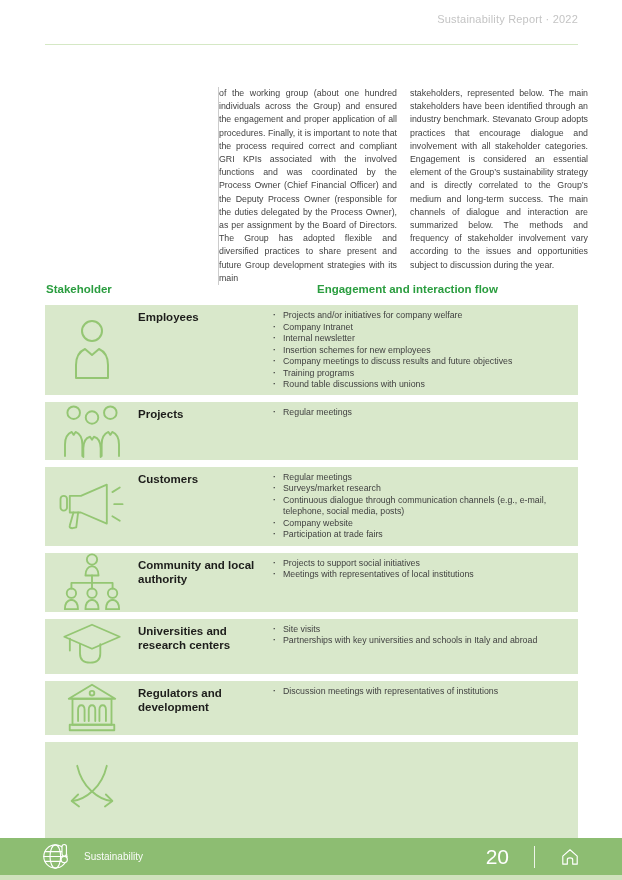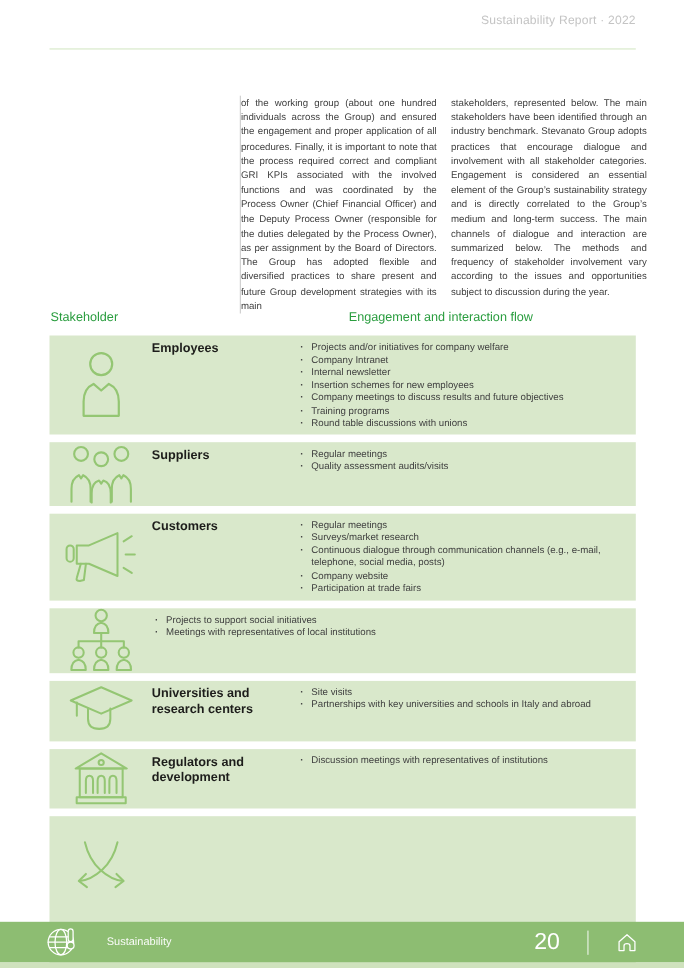--- a/index.html
+++ b/index.html
@@ -20,21 +20,21 @@
     display:flex; gap:13px;
     border-left:1px solid #cccccc; 
   }
   .intro .col {
     width:178px; font-size:8.8px; line-height:13.2px;
     text-align:justify; color:#3f3f3f;
   }
 
   
   .tbl-headers { position:absolute; top:283px; left:45px; width:533px; height:18px; }
-  .tbl-headers .h { position:absolute; top:0; font-size:11.5px; font-weight:normal; color:#2a9d3f; }
+  .tbl-headers .h { position:absolute; top:0; font-size:11.5px; font-weight:bold; color:#2a9d3f; }
   .tbl-headers .h1 { left:1px; }
   .tbl-headers .h2 { left:225px;padding-left:47px; }
 
   
   .tbl { position:absolute; top:305px; left:45px; width:533px; border-bottom:8px solid #ef4444; }
   .row { display:flex; background:#d9e8cb; margin-bottom:7px; }
   .row:last-child { margin-bottom:0;flex-direction:column; }
   .rh-0{min-height:86px}.rh-1{min-height:58px}.rh-2{min-height:79px}
   .rh-3{min-height:59px}.rh-4{min-height:55px}.rh-5{min-height:54px}.rh-6{min-height:57px}
   .cell-icon  { width:93px; flex:0 0 93px; display:flex; align-items:center; justify-content:center; }
@@ -44,21 +44,21 @@
   .item::before { content:"·"; position:absolute; left:3px; top:0; font-weight:bold; color:#3f3f3f; }
 
   .icon svg { display:block; }
   .icon path, .icon circle, .icon rect, .icon ellipse {
     fill:none; stroke:#94c673; stroke-width:2; stroke-linecap:round; stroke-linejoin:round;
   }
 
   
   .footer { position:absolute; left:0; top:838px; width:622px; height:37px; background:#8dbd72; }
   .footer-strip { position:absolute; left:0; top:875px; width:622px; height:5px; background:#cfe2bd; }
-  .footer-left { position:absolute; left:42px; top:3px; display:flex; align-items:center; gap:23px; height:31px; }
+  .footer-left { position:absolute; left:42px; top:3px; display:flex; align-items:center; gap:10px; height:31px; }
   .footer-left .label { font-size:10px; color:rgba(255,255,255,.95); }
   .footer-right { position:absolute; right:42px; top:0; height:37px; display:flex; align-items:center; gap:25px; }
   .page-num { font-size:21px; color:#ffffff; font-weight:400; }
   .vsep { width:1px; height:22px; background:rgba(255,255,255,.85); }
   .wicon svg { display:block; }
   .wicon path, .wicon circle, .wicon rect, .wicon ellipse {
     fill:none; stroke:#ffffff; stroke-width:1.3; stroke-linecap:round; stroke-linejoin:round;
   }
 </style>
 </head>
@@ -104,24 +104,23 @@
       <div class="cell-icon icon">
         <svg width="62" height="54" viewBox="0 0 64 56">
           <circle cx="13" cy="9" r="6.5"></circle>
           <path d="M4 54 V42 Q4 32 11 29 L13 32 L15 29 Q22 32 22 42 V54"></path>
           <circle cx="51" cy="9" r="6.5"></circle>
           <path d="M42 54 V42 Q42 32 49 29 L51 32 L53 29 Q60 32 60 42 V54"></path>
           <circle cx="32" cy="14" r="6.5"></circle>
           <path d="M23 55 V46 Q23 36 30 34 L32 37 L34 34 Q41 36 41 46 V55"></path>
         </svg>
       </div>
-      <div class="cell-label">Suppliers</div>
+      <div class="cell-label">Projects</div>
       <div class="cell-items">
         <div class="item">Regular meetings</div>
-        <div class="item">Quality assessment audits/visits</div>
       </div>
     </div>
 
     <div class="row rh-2">
       <div class="cell-icon icon">
         <svg width="68" height="50" viewBox="0 0 72 54">
           <rect x="2" y="16" width="7" height="16" rx="3.5"></rect>
           <path d="M12 16 H24 L52 4 V46 L24 34 H12 Z"></path>
           <path d="M16 34 L12 48 Q11 51 15 51 L19 50 L21 34"></path>
           <path d="M58 12 L66 7"></path>
@@ -146,20 +145,21 @@
           <path d="M25 24 Q25 15 32 14 Q39 15 39 24 Z"></path>
           <path d="M32 24 V32 M10 32 H54 M10 32 V38 M32 32 V38 M54 32 V38"></path>
           <circle cx="10" cy="43" r="5"></circle>
           <path d="M3 60 Q3 51 10 50 Q17 51 17 60 Z"></path>
           <circle cx="32" cy="43" r="5"></circle>
           <path d="M25 60 Q25 51 32 50 Q39 51 39 60 Z"></path>
           <circle cx="54" cy="43" r="5"></circle>
           <path d="M47 60 Q47 51 54 50 Q61 51 61 60 Z"></path>
         </svg>
       </div>
+      <div class="cell-label">Community and local authority</div>
       <div class="cell-items">
         <div class="item">Projects to support social initiatives</div>
         <div class="item">Meetings with representatives of local institutions</div>
       </div>
     </div>
 
     <div class="row rh-4">
       <div class="cell-icon icon">
         <svg width="62" height="48" viewBox="0 0 66 52">
           <path d="M33 3 L63 16 L33 29 L3 16 Z"></path>

